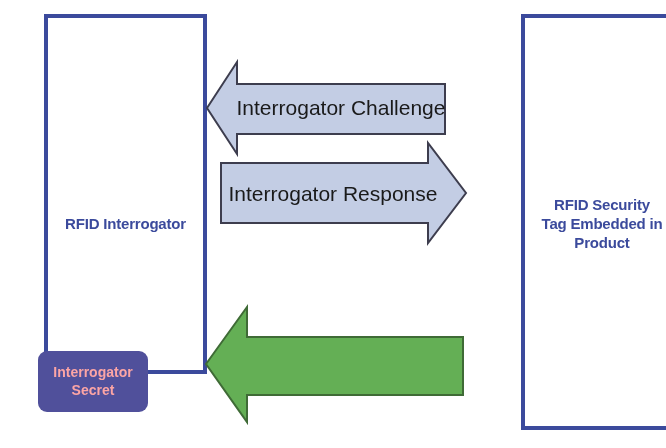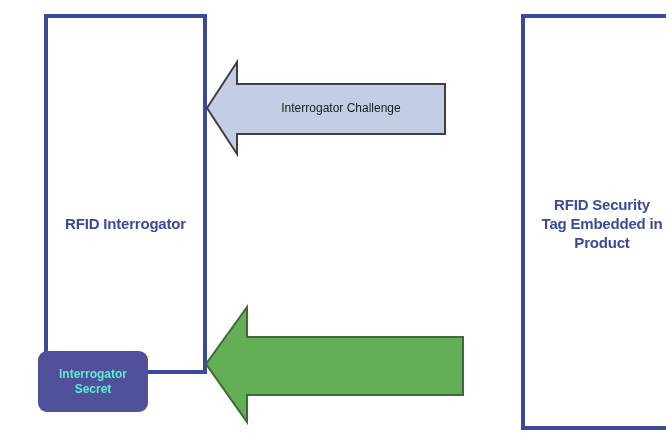--- a/index.html
+++ b/index.html
@@ -73,42 +73,42 @@
     top: 351px;
     width: 110px;
     height: 61px;
     background: #50509b;
     border-radius: 9px;
     display: flex;
     align-items: center;
     justify-content: center;
   }
   #interrogator-secret .chip-label {
-    color: #5eead4;
+    color: #fca5a5;
     font-weight: bold;
-    font-size: 12px;
+    font-size: 14px;
     line-height: 1.22;
     text-align: center;
     white-space: pre-line;
   }
 
   
   .arrow {
     position: absolute;
   }
   .arrow svg {
     display: block;
     overflow: visible;
   }
   .arrow-label {
     position: absolute;
     display: flex;
     align-items: center;
     justify-content: center;
-    font-size: 12px;
+    font-size: 21px;
     color: #1a1a1a;
     text-align: center;
     pointer-events: none;
   }
 
   #arrow-challenge { left: 205px; top: 58px; width: 242px; height: 100px; }
   #arrow-challenge .arrow-label { left: 30px; top: 0; width: 212px; height: 100px; }
 
   #arrow-response { left: 219px; top: 140px; width: 250px; height: 108px; }
   #arrow-response .arrow-label { left: 8px; top: 0; width: 212px; height: 108px; }
@@ -136,20 +136,26 @@
 Product</div>
   </div>
 
   <div class="arrow" id="arrow-challenge">
     <svg width="242" height="100" viewBox="0 0 242 100">
       <polygon points="2,50 32,4 32,26 240,26 240,76 32,76 32,96" fill="#c3cde4" stroke="#3d3d4e" stroke-width="2" stroke-linejoin="miter"></polygon>
     </svg>
     <div class="arrow-label">Interrogator Challenge</div>
   </div>
 
+  <div class="arrow" id="arrow-response">
+    <svg width="250" height="108" viewBox="0 0 250 108">
+      <polygon points="2,23 209,23 209,3 247,53 209,103 209,83 2,83" fill="#c3cde4" stroke="#3d3d4e" stroke-width="2" stroke-linejoin="miter"></polygon>
+    </svg>
+    <div class="arrow-label">Interrogator Response</div>
+  </div>
 
   <div class="arrow" id="arrow-product-label">
     <svg width="263" height="122" viewBox="0 0 263 122">
       <polygon points="3,61 44,4 44,34 260,34 260,92 44,92 44,119" fill="#64af55" stroke="#3f6b36" stroke-width="2" stroke-linejoin="miter"></polygon>
     </svg>
   </div>
 
 </div>
 
 </body></html>

